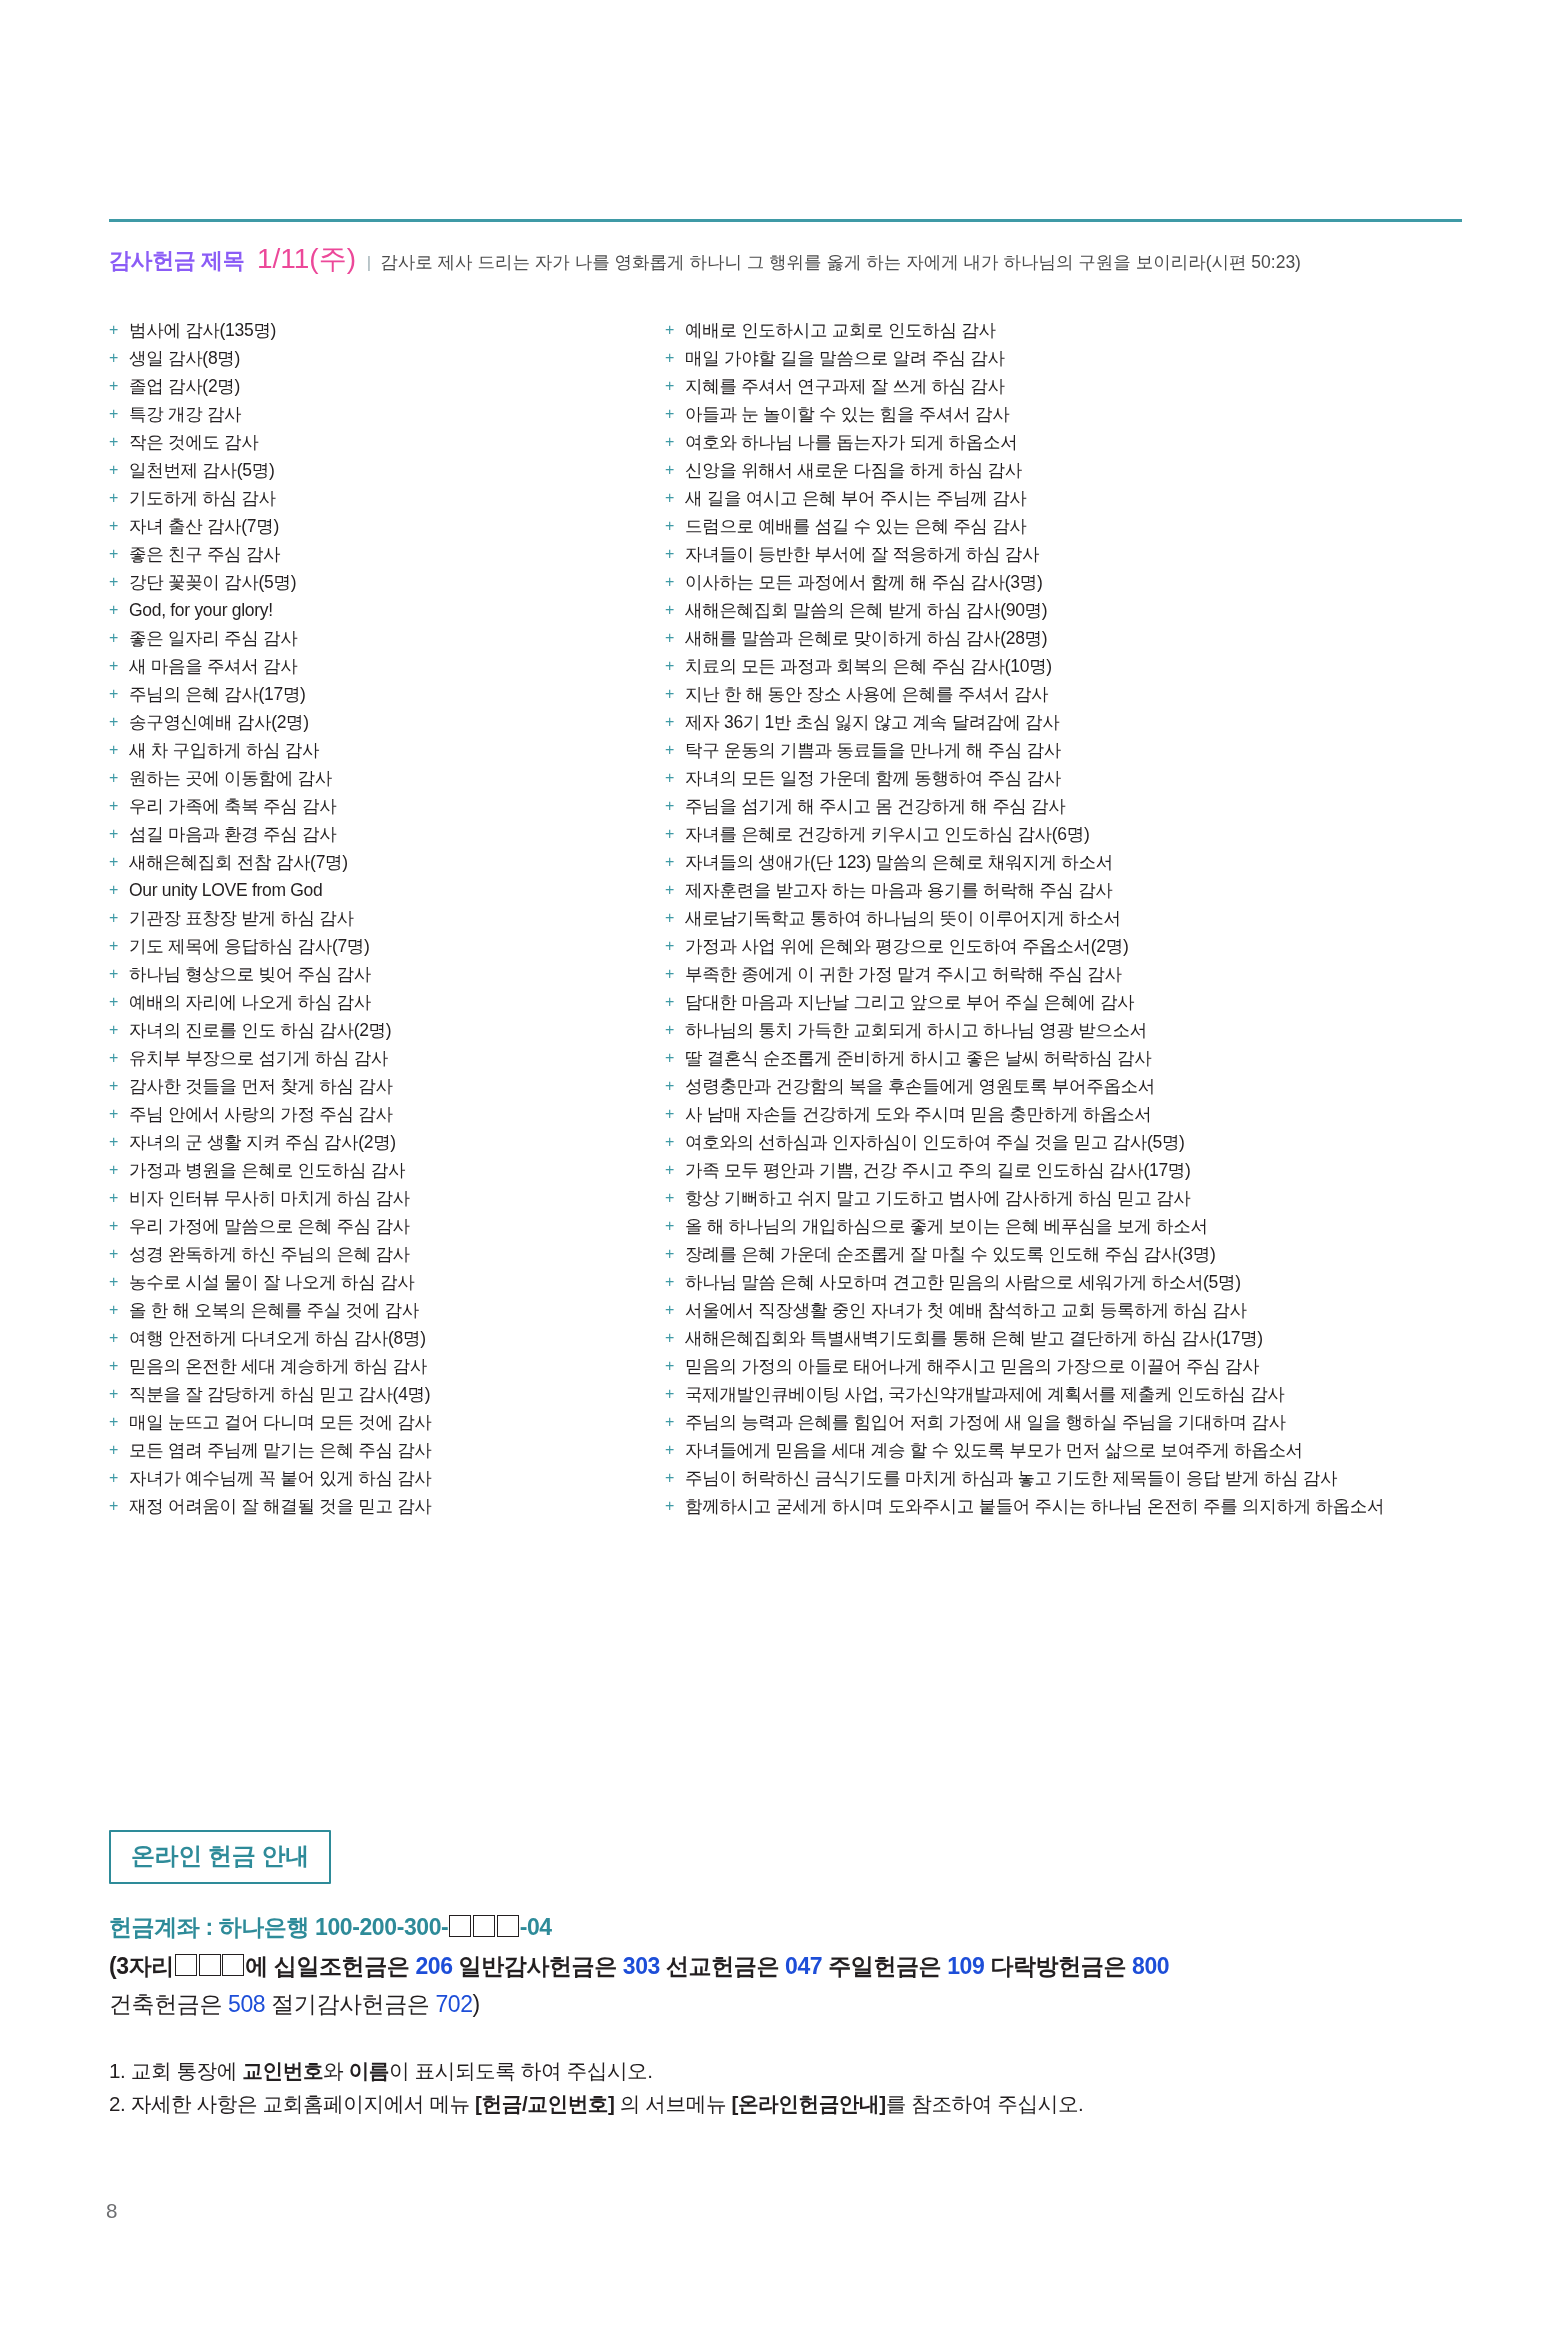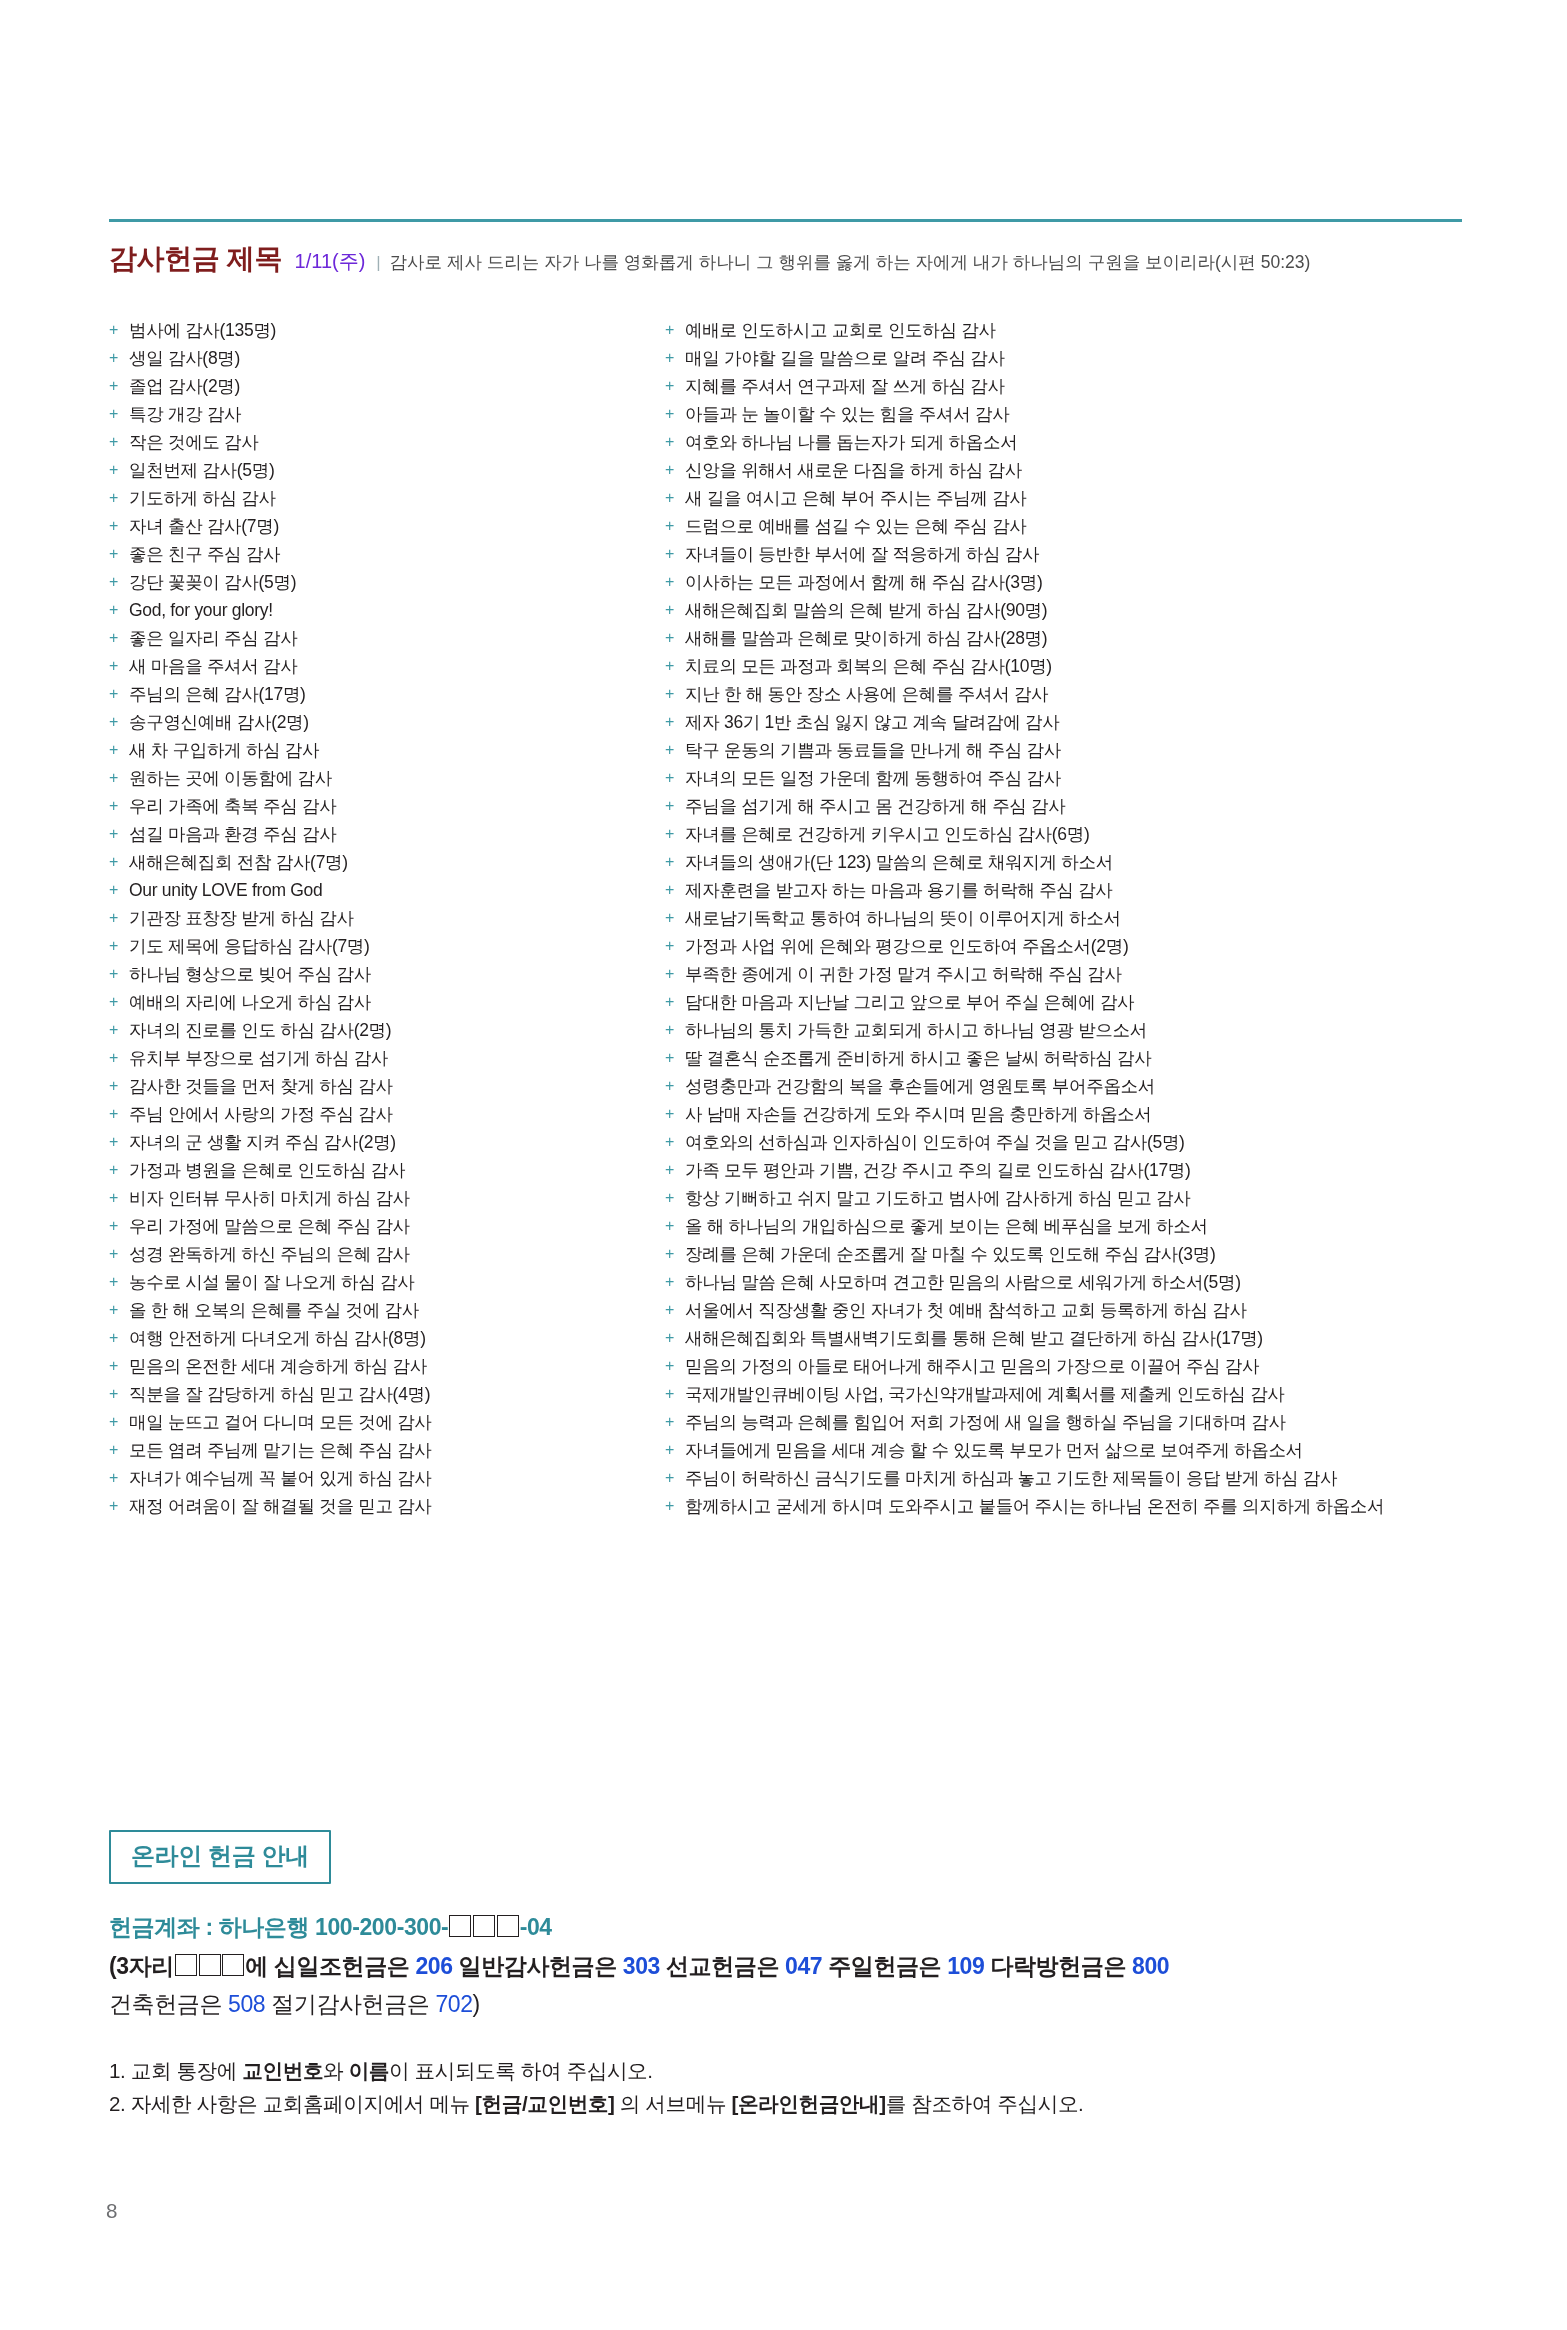--- a/index.html
+++ b/index.html
@@ -31,29 +31,29 @@
   }
   .title-row {
     position: absolute;
     left: 109px;
     top: 240px;
     width: 1363px;
     display: flex;
     align-items: baseline;
   }
   .title-main {
+    font-size: 22px;
+    font-weight: bold;
+    color: #8b5cf6;
+    letter-spacing: -0.4px;
+    white-space: nowrap;
+  }
+  .title-date {
     font-size: 28px;
-    font-weight: bold;
-    color: #7f1d1d;
-    letter-spacing: -0.4px;
-    white-space: nowrap;
-  }
-  .title-date {
-    font-size: 20px;
-    color: #6d28d9;
+    color: #ec4899;
     margin-left: 12.6px;
     white-space: nowrap;
   }
   .title-bar {
     font-size: 17px;
     color: #9fb0b5;
     margin-left: 10.8px;
     margin-right: 9px;
   }
   .title-verse {

